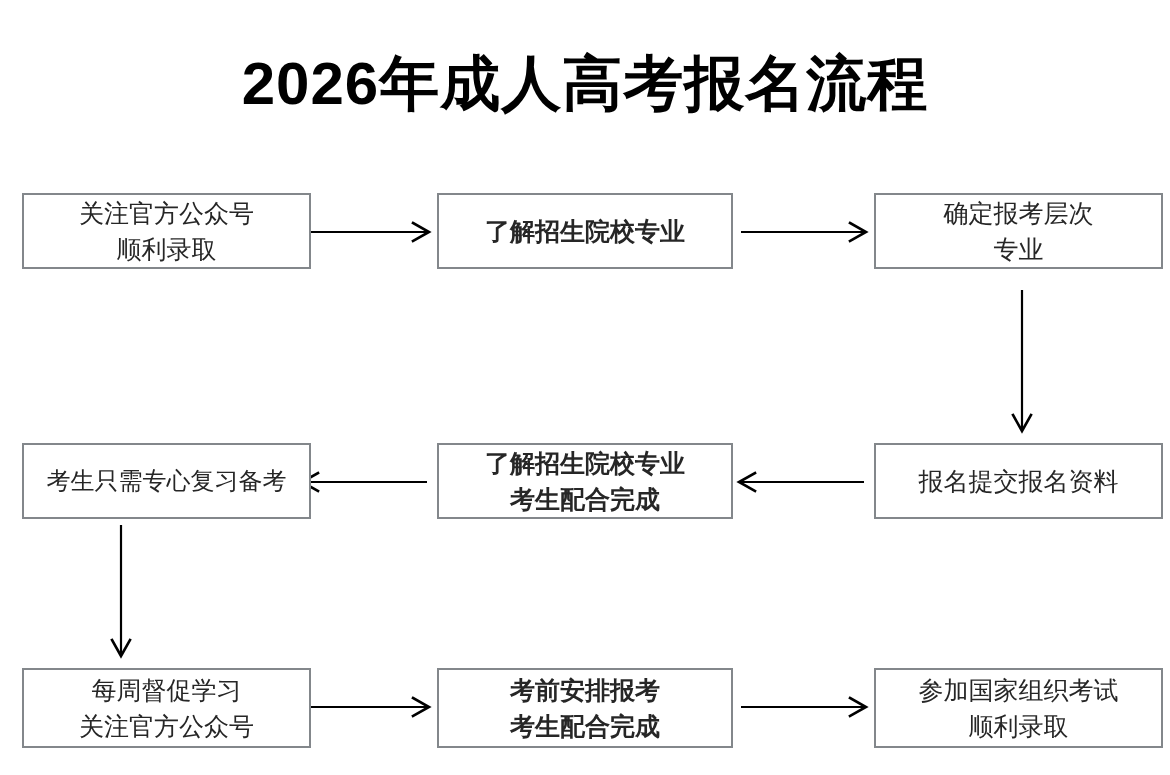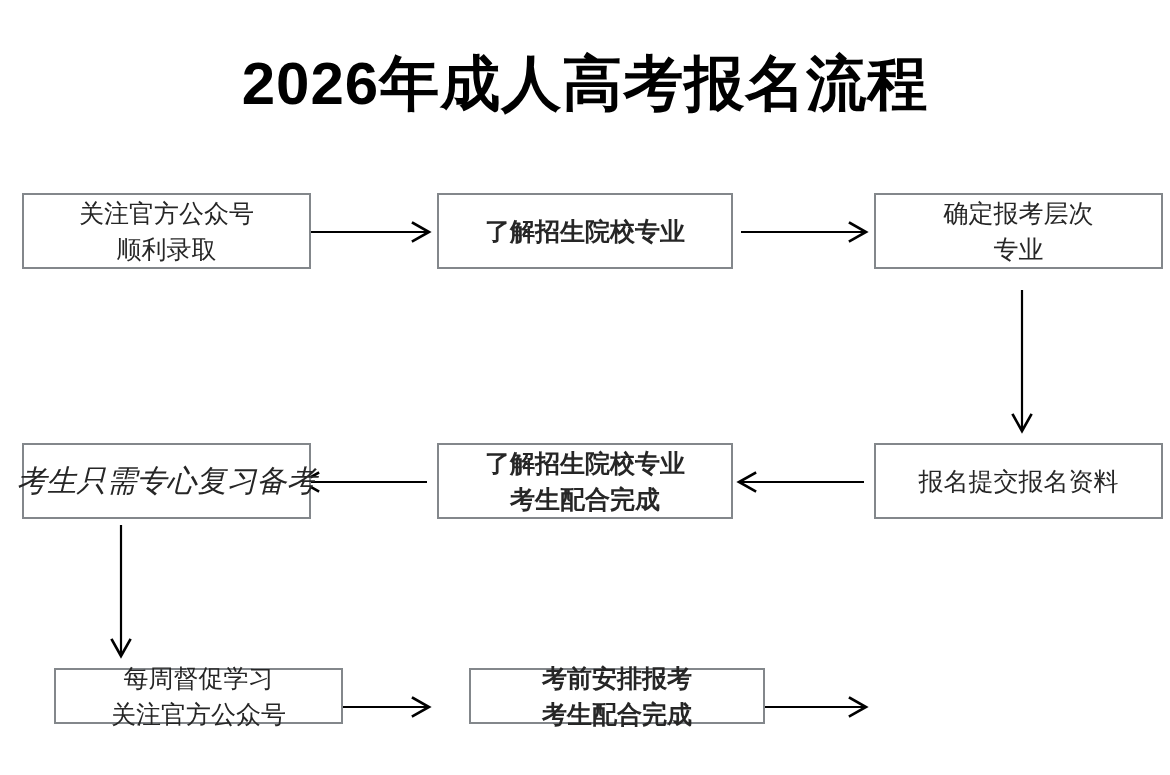--- a/index.html
+++ b/index.html
@@ -51,33 +51,32 @@
     text-align: center;
     color: #262626;
     font-size: 25px;
     line-height: 36px;
     white-space: nowrap;
   }
   .node .line {
     display: block;
   }
   .node.tight {
-    font-size: 30px;
-    font-style: italic;
+    font-size: 24px;
   }
 
   
   .col-a { left: 22px;   width: 289px; }
   .col-b { left: 437px; width: 296px; font-weight: bold; }
   .col-c { left: 874px; width: 289px; }
 
   
   .row-1 { top: 193px; height: 76px; }
   .row-2 { top: 443px; height: 76px; }
-  .row-3 { top: 668px; height: 56px; margin-left: 32px; }
+  .row-3 { top: 668px; height: 80px; }
 
   
   #connectors {
     position: absolute;
     left: 0; top: 0;
     width: 1170px;
     height: 775px;
     pointer-events: none;
   }
   .conn-line {
@@ -172,14 +171,18 @@
   <div class="node col-a row-3">
     <span class="line">每周督促学习</span>
     <span class="line">关注官方公众号</span>
   </div>
 
   <div class="node col-b row-3">
     <span class="line">考前安排报考</span>
     <span class="line">考生配合完成</span>
   </div>
 
+  <div class="node col-c row-3">
+    <span class="line">参加国家组织考试</span>
+    <span class="line">顺利录取</span>
+  </div>
 
 </div>
 
 </body></html>

